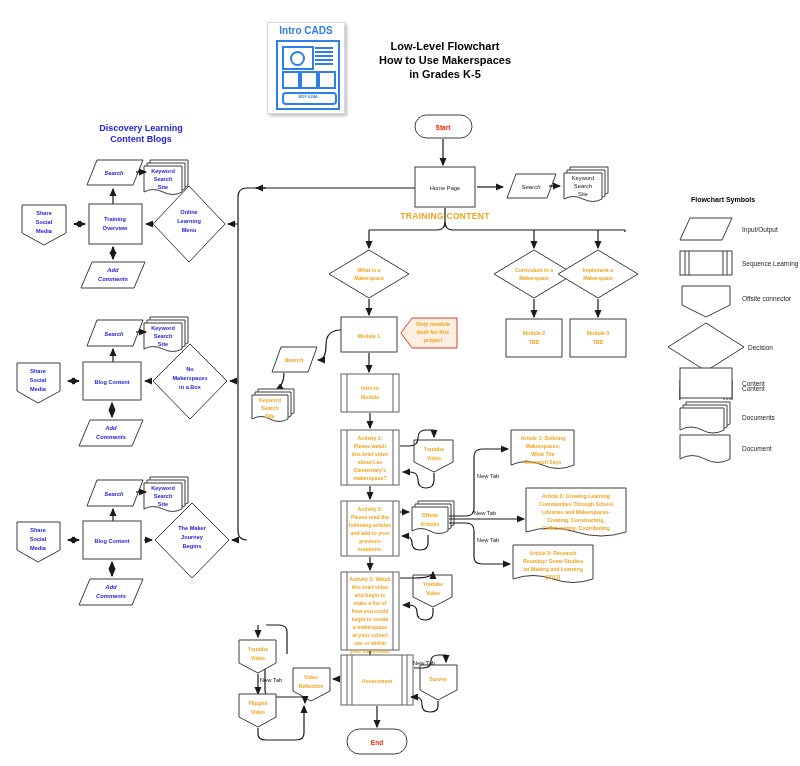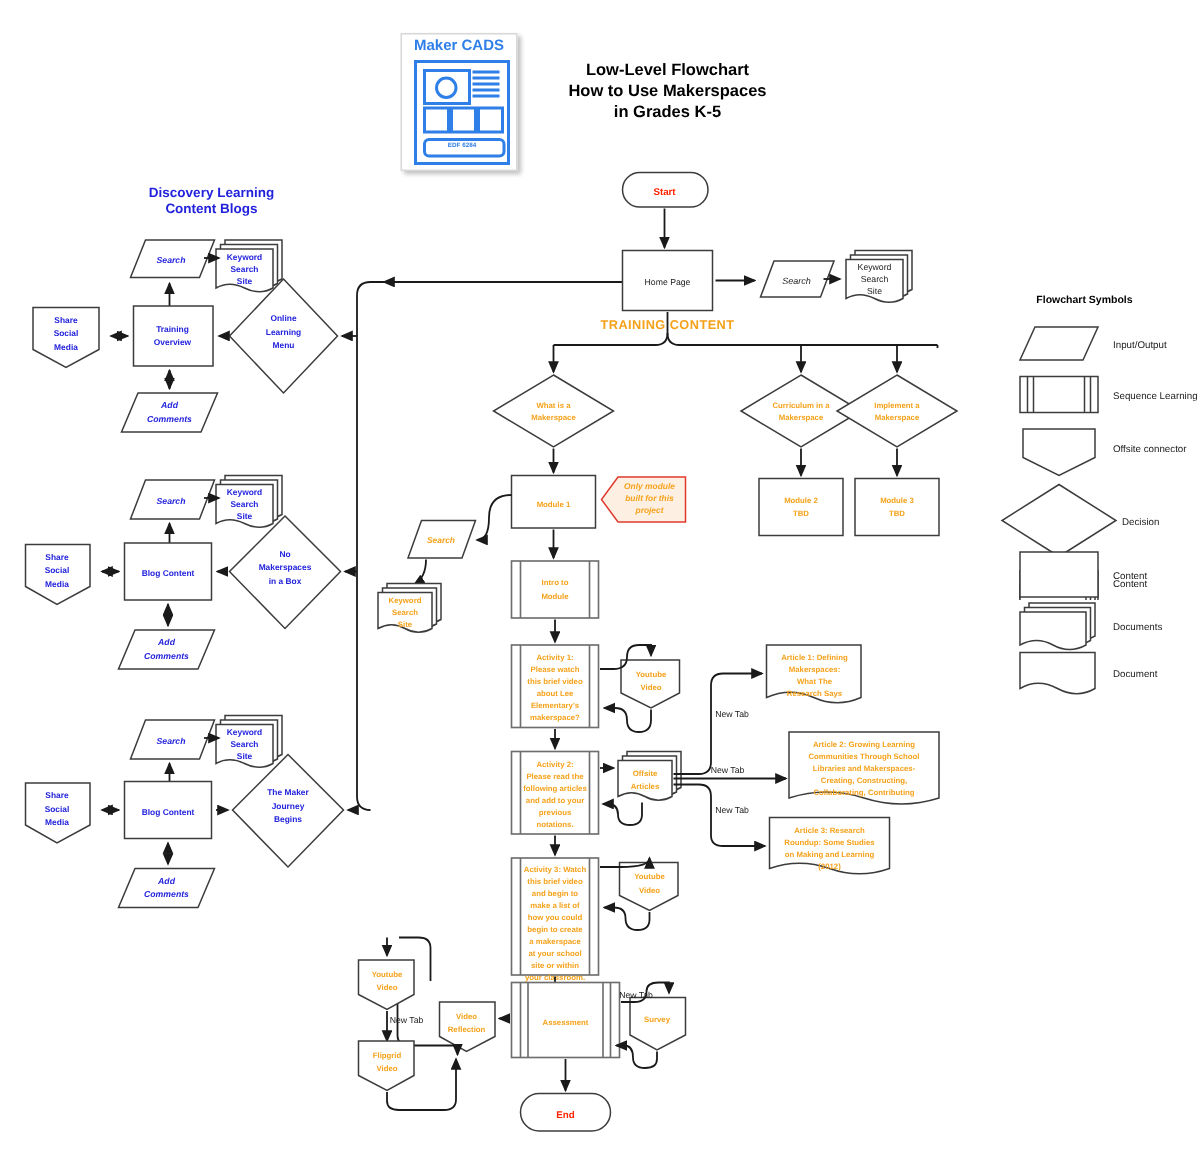--- a/index.html
+++ b/index.html
@@ -25,21 +25,21 @@
   .logobox{position:absolute;background:#fff;border:1px solid #d8d8d8;box-shadow:2px 2px 3px rgba(0,0,0,.25);}
   .logo-t{color:#2f7fe8;font-weight:bold;font-family:"Liberation Sans",sans-serif;}
   .logo-in{border:2px solid #2f7fe8;position:absolute;}
 </style>
 </head>
 <body>
 
 <div id="stage">
 
   <div class="logobox" style="left:267px;top:22px;width:76px;height:90px;">
-    <div class="logo-t" style="position:absolute;left:0;top:2px;width:76px;text-align:center;font-size:10px;">Maker CADS</div>
+    <div class="logo-t" style="position:absolute;left:0;top:2px;width:76px;text-align:center;font-size:10px;">Intro CADS</div>
     <div class="logo-in" style="left:8px;top:17px;width:60px;height:66px;">
       <div style="position:absolute;left:4px;top:4px;width:28px;height:20px;border:2px solid #2f7fe8;"></div>
       <div style="position:absolute;left:12px;top:9px;width:11px;height:11px;border:2px solid #2f7fe8;border-radius:50%;"></div>
       <div style="position:absolute;left:37px;top:5px;width:18px;height:2px;background:#2f7fe8;"></div>
       <div style="position:absolute;left:37px;top:9px;width:18px;height:2px;background:#2f7fe8;"></div>
       <div style="position:absolute;left:37px;top:13px;width:18px;height:2px;background:#2f7fe8;"></div>
       <div style="position:absolute;left:37px;top:17px;width:18px;height:2px;background:#2f7fe8;"></div>
       <div style="position:absolute;left:37px;top:21px;width:18px;height:2px;background:#2f7fe8;"></div>
       <div style="position:absolute;left:4px;top:29px;width:14px;height:14px;border:2px solid #2f7fe8;"></div>
       <div style="position:absolute;left:22px;top:29px;width:14px;height:14px;border:2px solid #2f7fe8;"></div>

